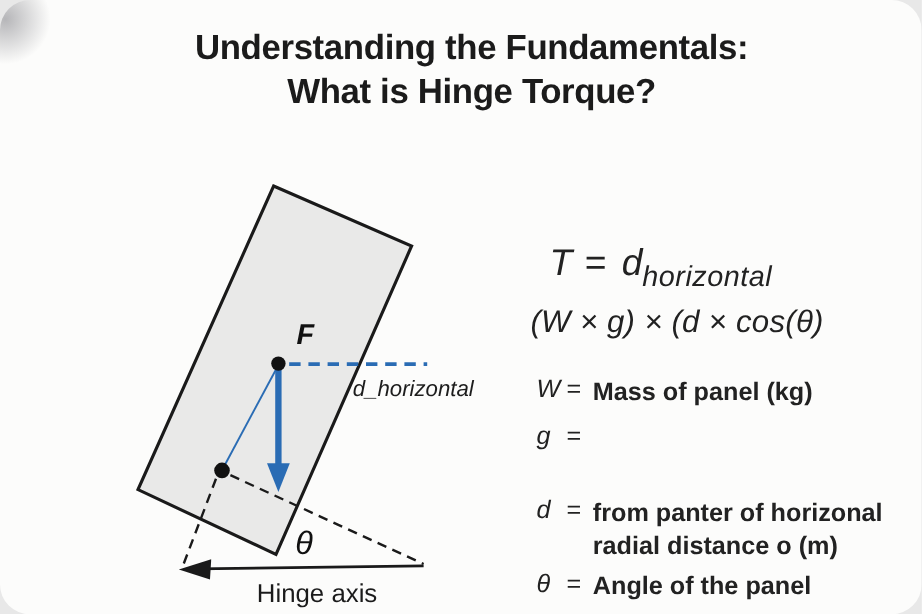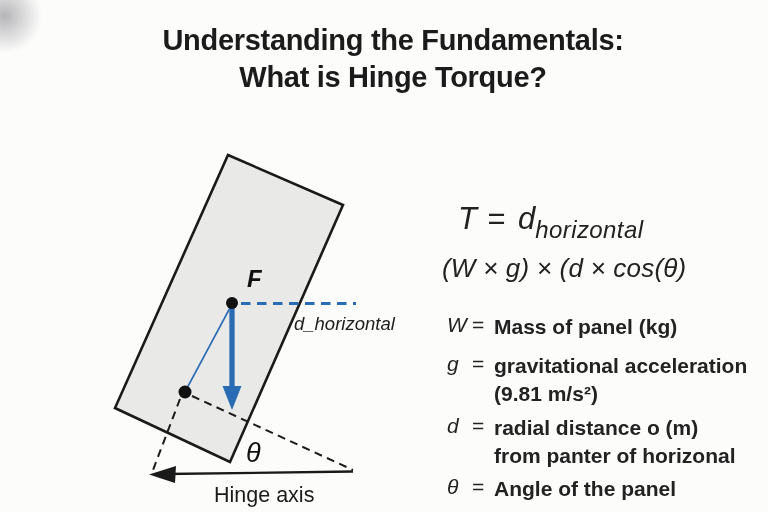--- a/index.html
+++ b/index.html
@@ -4,20 +4,21 @@
 <style>
   * { margin:0; padding:0; box-sizing:border-box; }
   html,body { background:#e8e8e8; }
   .stage {
     position:relative;
     width:768px; height:512px;
     background:#fcfcfb;
     overflow:hidden;
     font-family:"Liberation Sans", sans-serif;
     color:#1d1d1d;
+    border-radius:25px;
   }
   .corner-smudge {
     position:absolute; left:-16px; top:-10px; width:64px; height:68px;
     background: radial-gradient(circle at 32% 38%, rgba(105,105,112,0.48), rgba(105,105,112,0) 62%);
     pointer-events:none;
   }
   .title-block {
     position:absolute; top:22px; left:0; width:768px;
     text-align:center;
     transform:translateX(9px);
@@ -112,32 +113,28 @@
     <span class="def-sym">W</span>
     <span class="def-eq">=</span>
     <span class="def-text">
       <div>Mass of panel (kg)</div>
     </span>
   </div>
 
   <div class="def-row row-g">
     <span class="def-sym">g</span>
     <span class="def-eq">=</span>
-    <span class="def-text">
-      <div>gravitational acceleration</div>
-      <div>(9.81 m/s²)</div>
-    </span>
   </div>
 
   <div class="def-row row-d">
     <span class="def-sym">d</span>
     <span class="def-eq">=</span>
     <span class="def-text">
+      <div>from panter of horizonal</div>
       <div>radial distance o (m)</div>
-      <div>from panter of horizonal</div>
     </span>
   </div>
 
   <div class="def-row row-t">
     <span class="def-sym">θ</span>
     <span class="def-eq">=</span>
     <span class="def-text">
       <div>Angle of the panel</div>
     </span>
   </div>

